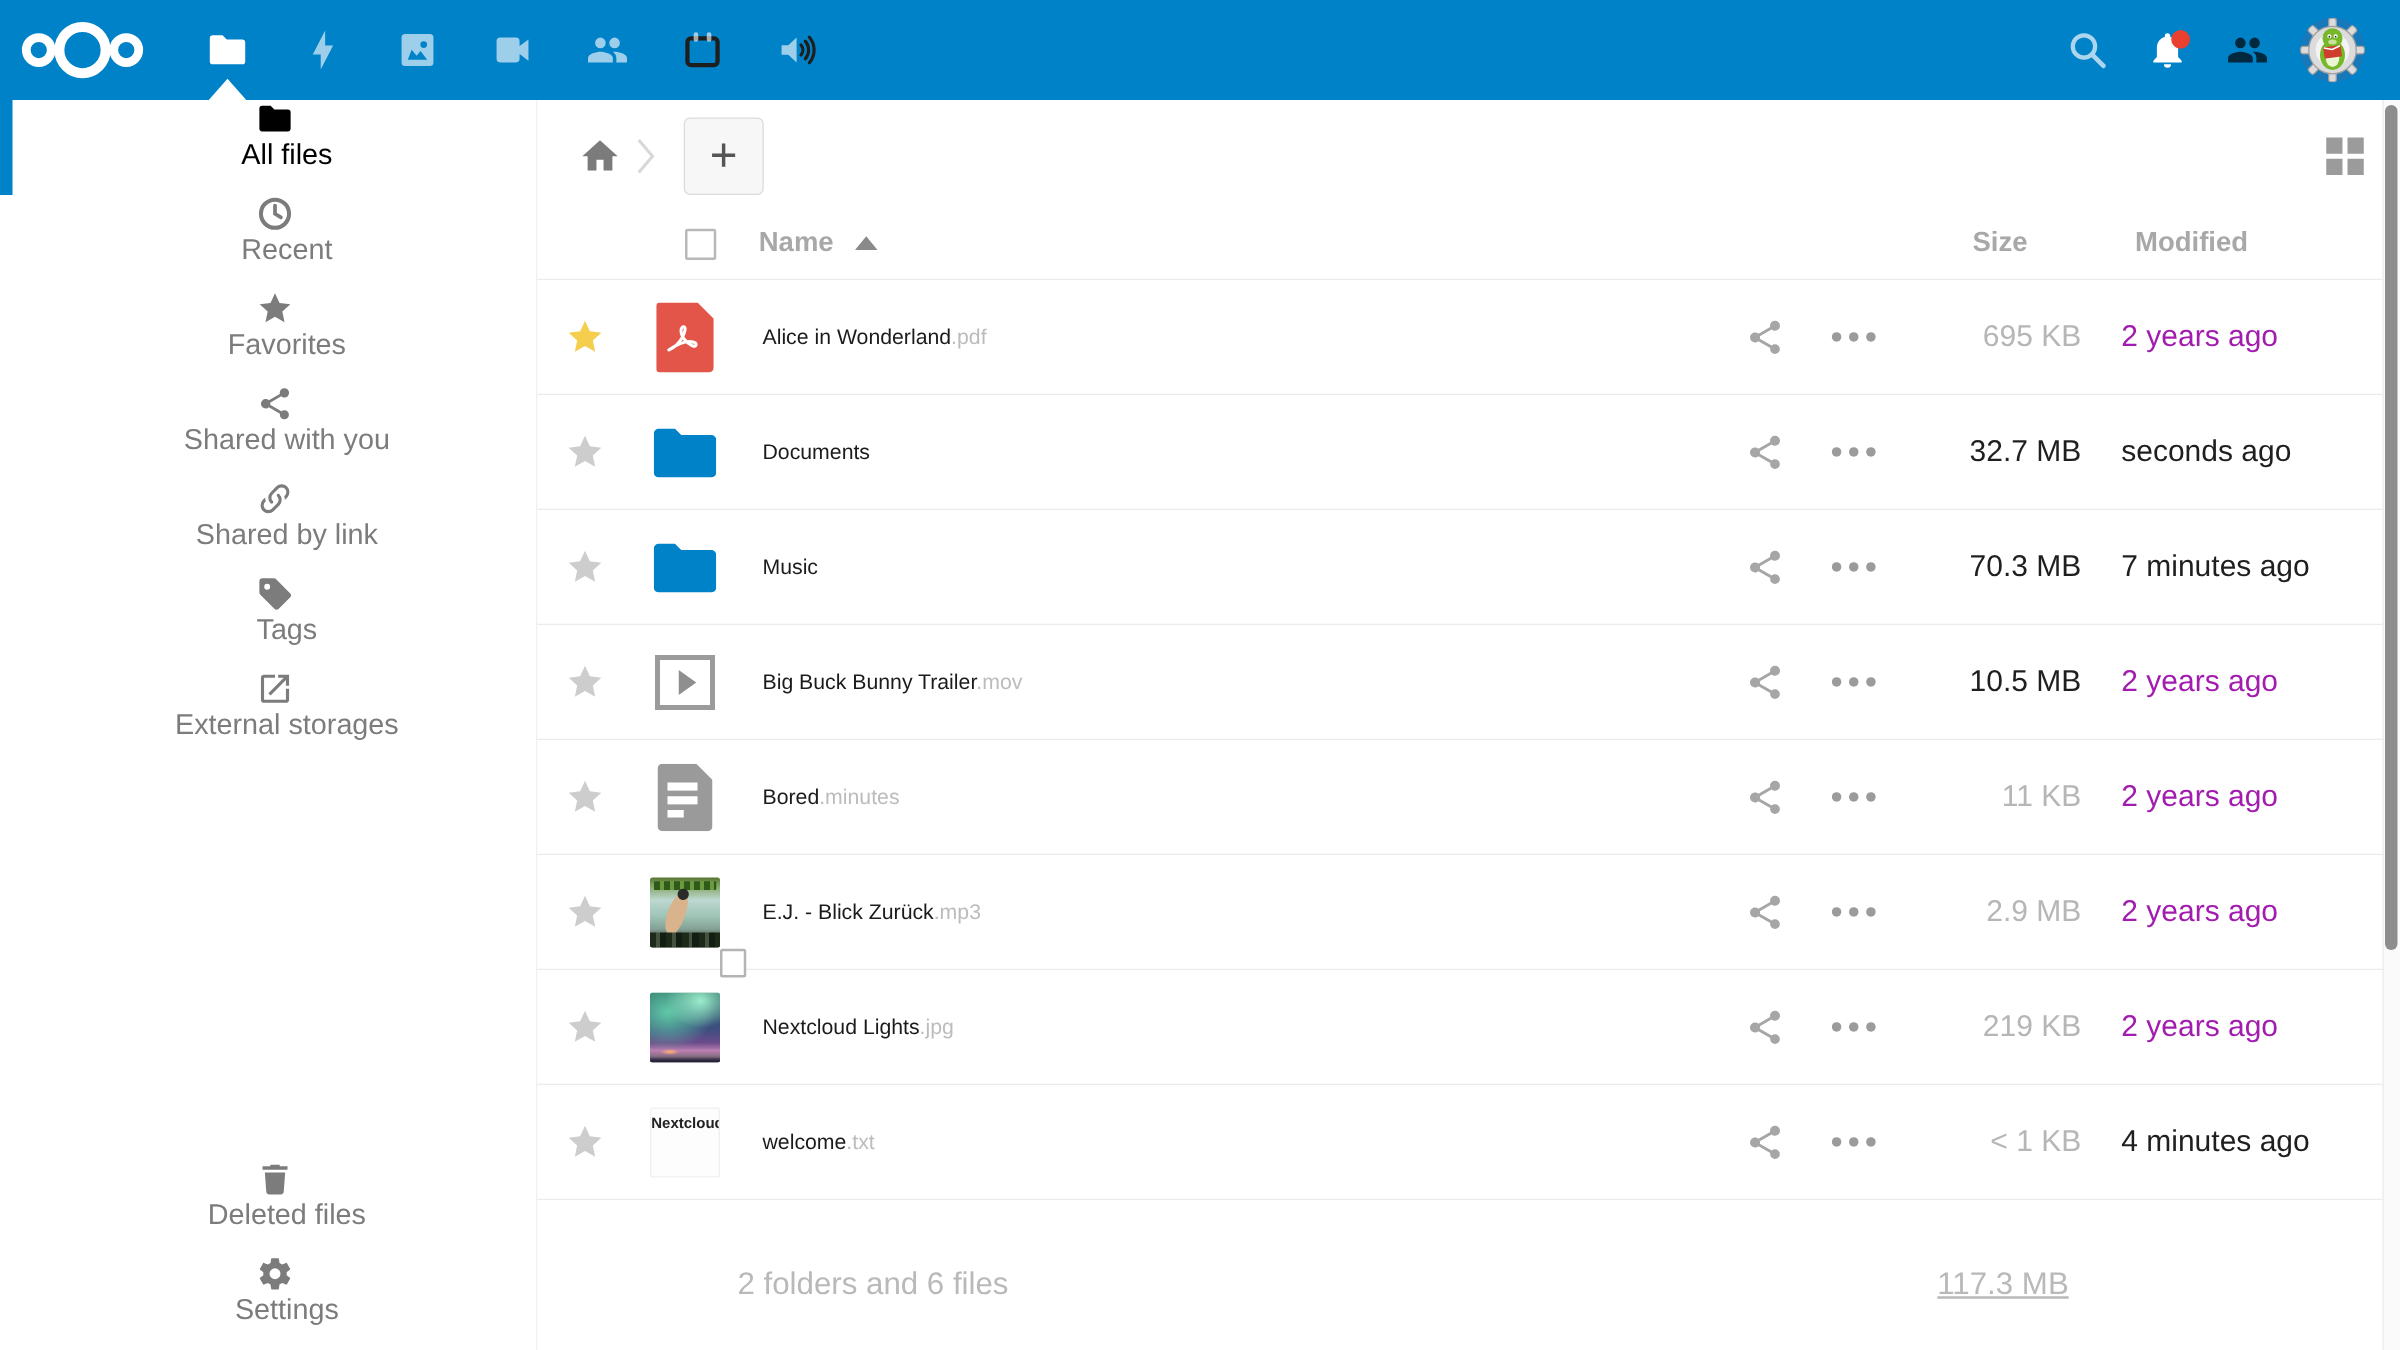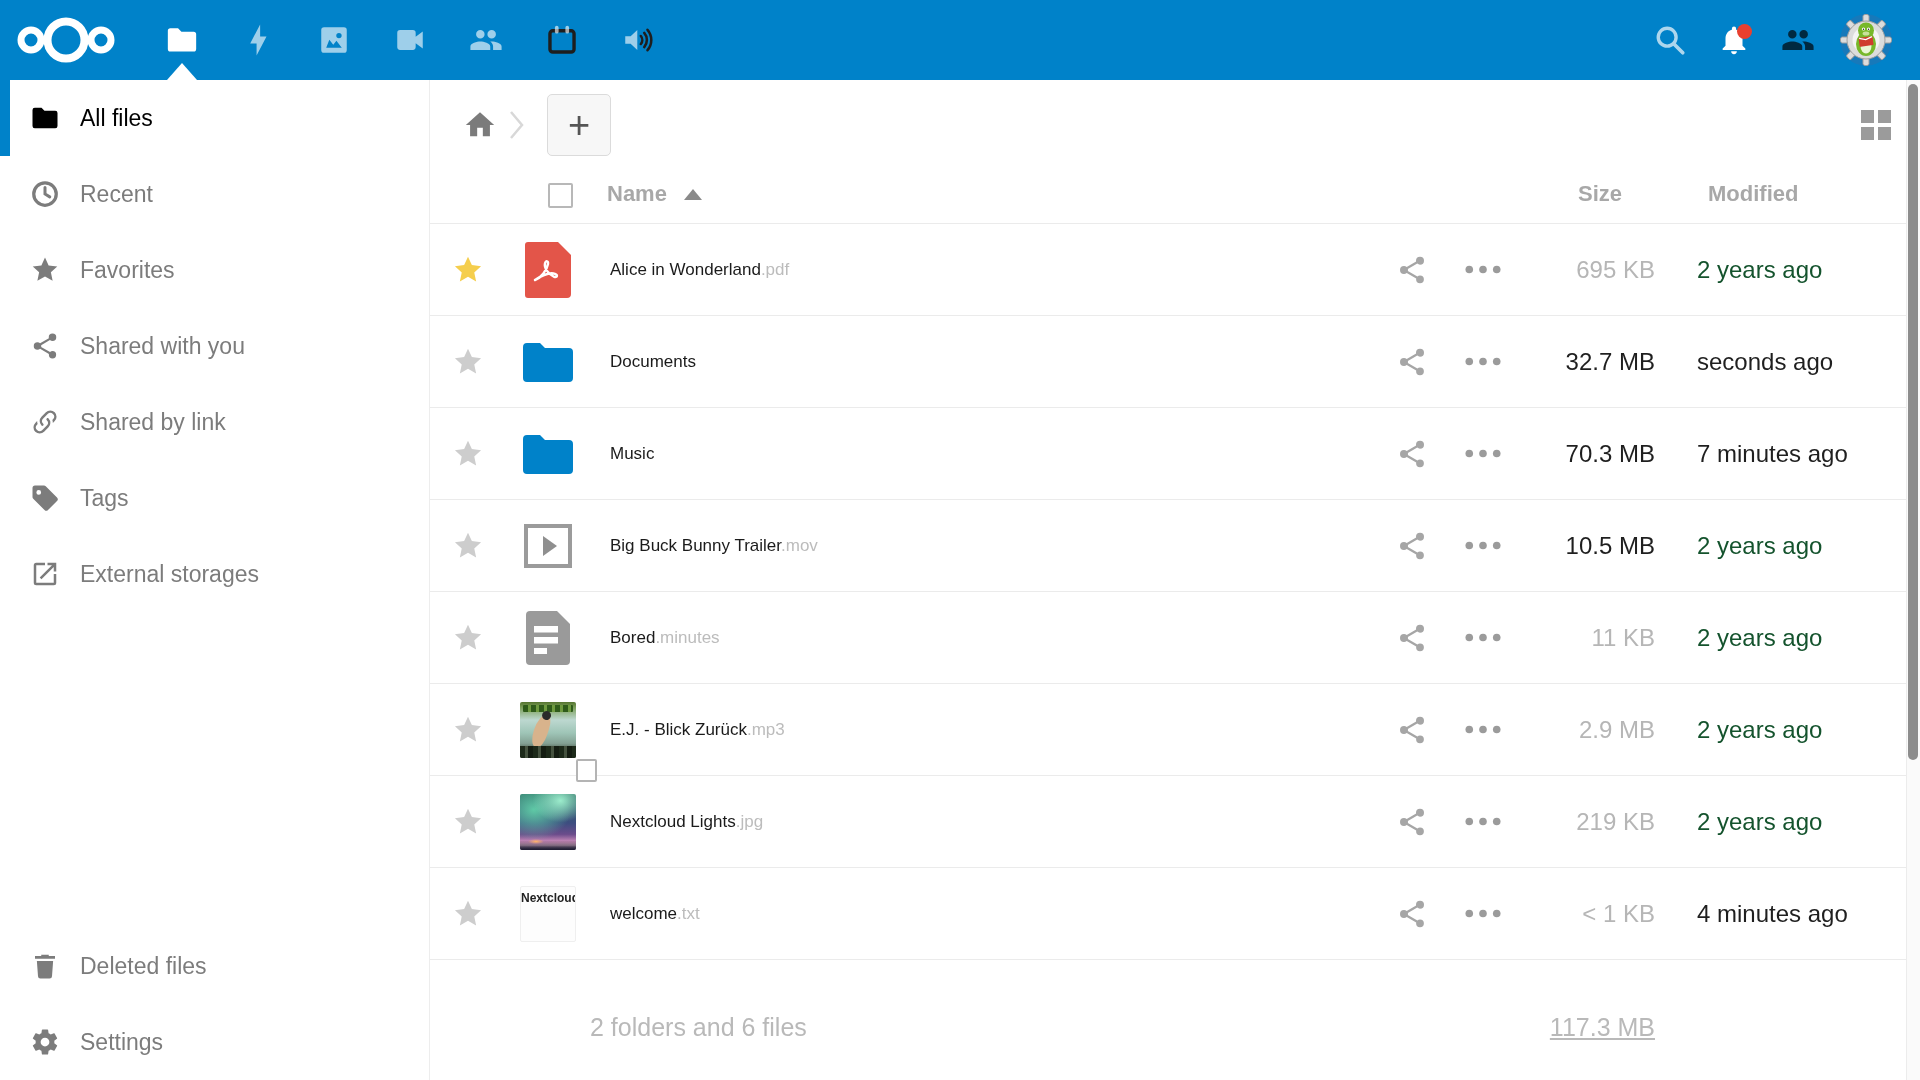--- a/index.html
+++ b/index.html
@@ -21,21 +21,21 @@
   .top-right { margin-left:auto; display:flex; align-items:center; margin-right:28px; }
   .top-icon-btn { width:64px; height:80px; display:flex; align-items:center; justify-content:center; position:relative; cursor:pointer; }
   .top-icon-btn svg { width:34px; height:34px; }
   .dim svg { opacity:.68; }
   .badge-dot { position:absolute; top:24px; right:14px; width:15px; height:15px; border-radius:50%; }
   .avatar { width:52px; height:52px; border-radius:50%; overflow:hidden; margin-left:10px; }
   
   .sidebar { position:absolute; top:80px; left:0; width:430px; bottom:0; background:#fff;
     border-right:1px solid #ededed; display:flex; flex-direction:column; }
   .nav-item { height:76px; display:flex; align-items:center; padding-left:30px;
-    color:#7c7c7c; font-size:23px; cursor:pointer; }
+    color:#7c7c7c; font-size:23px; cursor:pointer;flex-direction:column; }
   .nav-item .nav-icon { width:30px; height:30px; margin-right:20px; color:#7c7c7c; flex:none; display:flex; }
   .nav-item .nav-icon svg { width:30px; height:30px; fill:currentColor; }
   .nav-item.active { color:#000; border-left:10px solid #0082c9; padding-left:20px; }
   .nav-item.active .nav-icon { color:#000; }
   .nav-bottom { margin-top:auto; }
   
   .main { position:absolute; top:80px; left:430px; right:0; bottom:0; background:#fff; }
   .controls { height:90px; display:flex; align-items:center; padding-left:33px; }
   .home-btn { width:34px; height:34px; color:#7b7b7b; cursor:pointer; display:flex; }
   .home-btn svg { width:34px; height:34px; fill:currentColor; }
@@ -58,22 +58,22 @@
   .star-cell { width:76px; display:flex; justify-content:center; flex:none; cursor:pointer; }
   .star-cell svg { width:32px; height:32px; fill:#cdcdcd; }
   .row.starred .star-cell svg { fill:#f5ce4d; }
   .thumb-cell { width:56px; height:56px; margin-left:14px; flex:none; position:relative; }
   .thumb-cell svg { position:absolute; left:50%; top:50%; transform:translate(-50%,-50%); }
   .fname { margin-left:34px; font-size:17px; color:#1b1b1b; cursor:pointer; white-space:nowrap; }
   .fext { color:#bcbcbc; }
   .share-btn { position:absolute; left:952px; width:60px; display:flex; justify-content:center; cursor:pointer; }
   .share-btn svg { width:32px; height:32px; fill:#a6a6a6; }
   .dots-btn { position:absolute; left:1023px; width:60px; display:flex; justify-content:center; cursor:pointer; }
-  .fsize { position:absolute; right:265px; font-size:24px; color:#b6b6b6; }
-  .fmod  { position:absolute; left:1267px; font-size:24px; color:#14532d; }
+  .fsize { position:absolute; right:255px; font-size:24px; color:#b6b6b6; }
+  .fmod  { position:absolute; left:1267px; font-size:24px; color:#a21caf; }
   .strong { color:#1f1f1f; }
   .tfoot { height:120px; position:relative; display:flex; align-items:center; padding-top:15px;
     color:#b9b9b9; font-size:25px; }
   .sum-label { margin-left:160px; }
   .sum-size { position:absolute; right:265px;text-decoration:underline; }
   
   .thumb { position:absolute; inset:0; border-radius:2px; overflow:hidden; }
   .thumb.album { background:linear-gradient(180deg,#55742f 0%,#7da05c 10%,#bdd8d0 32%,#9fc5b7 55%,#83a093 74%,#3e4c3c 88%,#26301f 100%); }
   .album-band { position:absolute; top:3px; left:3px; right:3px; height:7px;
     background:repeating-linear-gradient(90deg,#2f5b1a 0 5px,#6e9a3f 5px 8px); border-radius:1px; }

